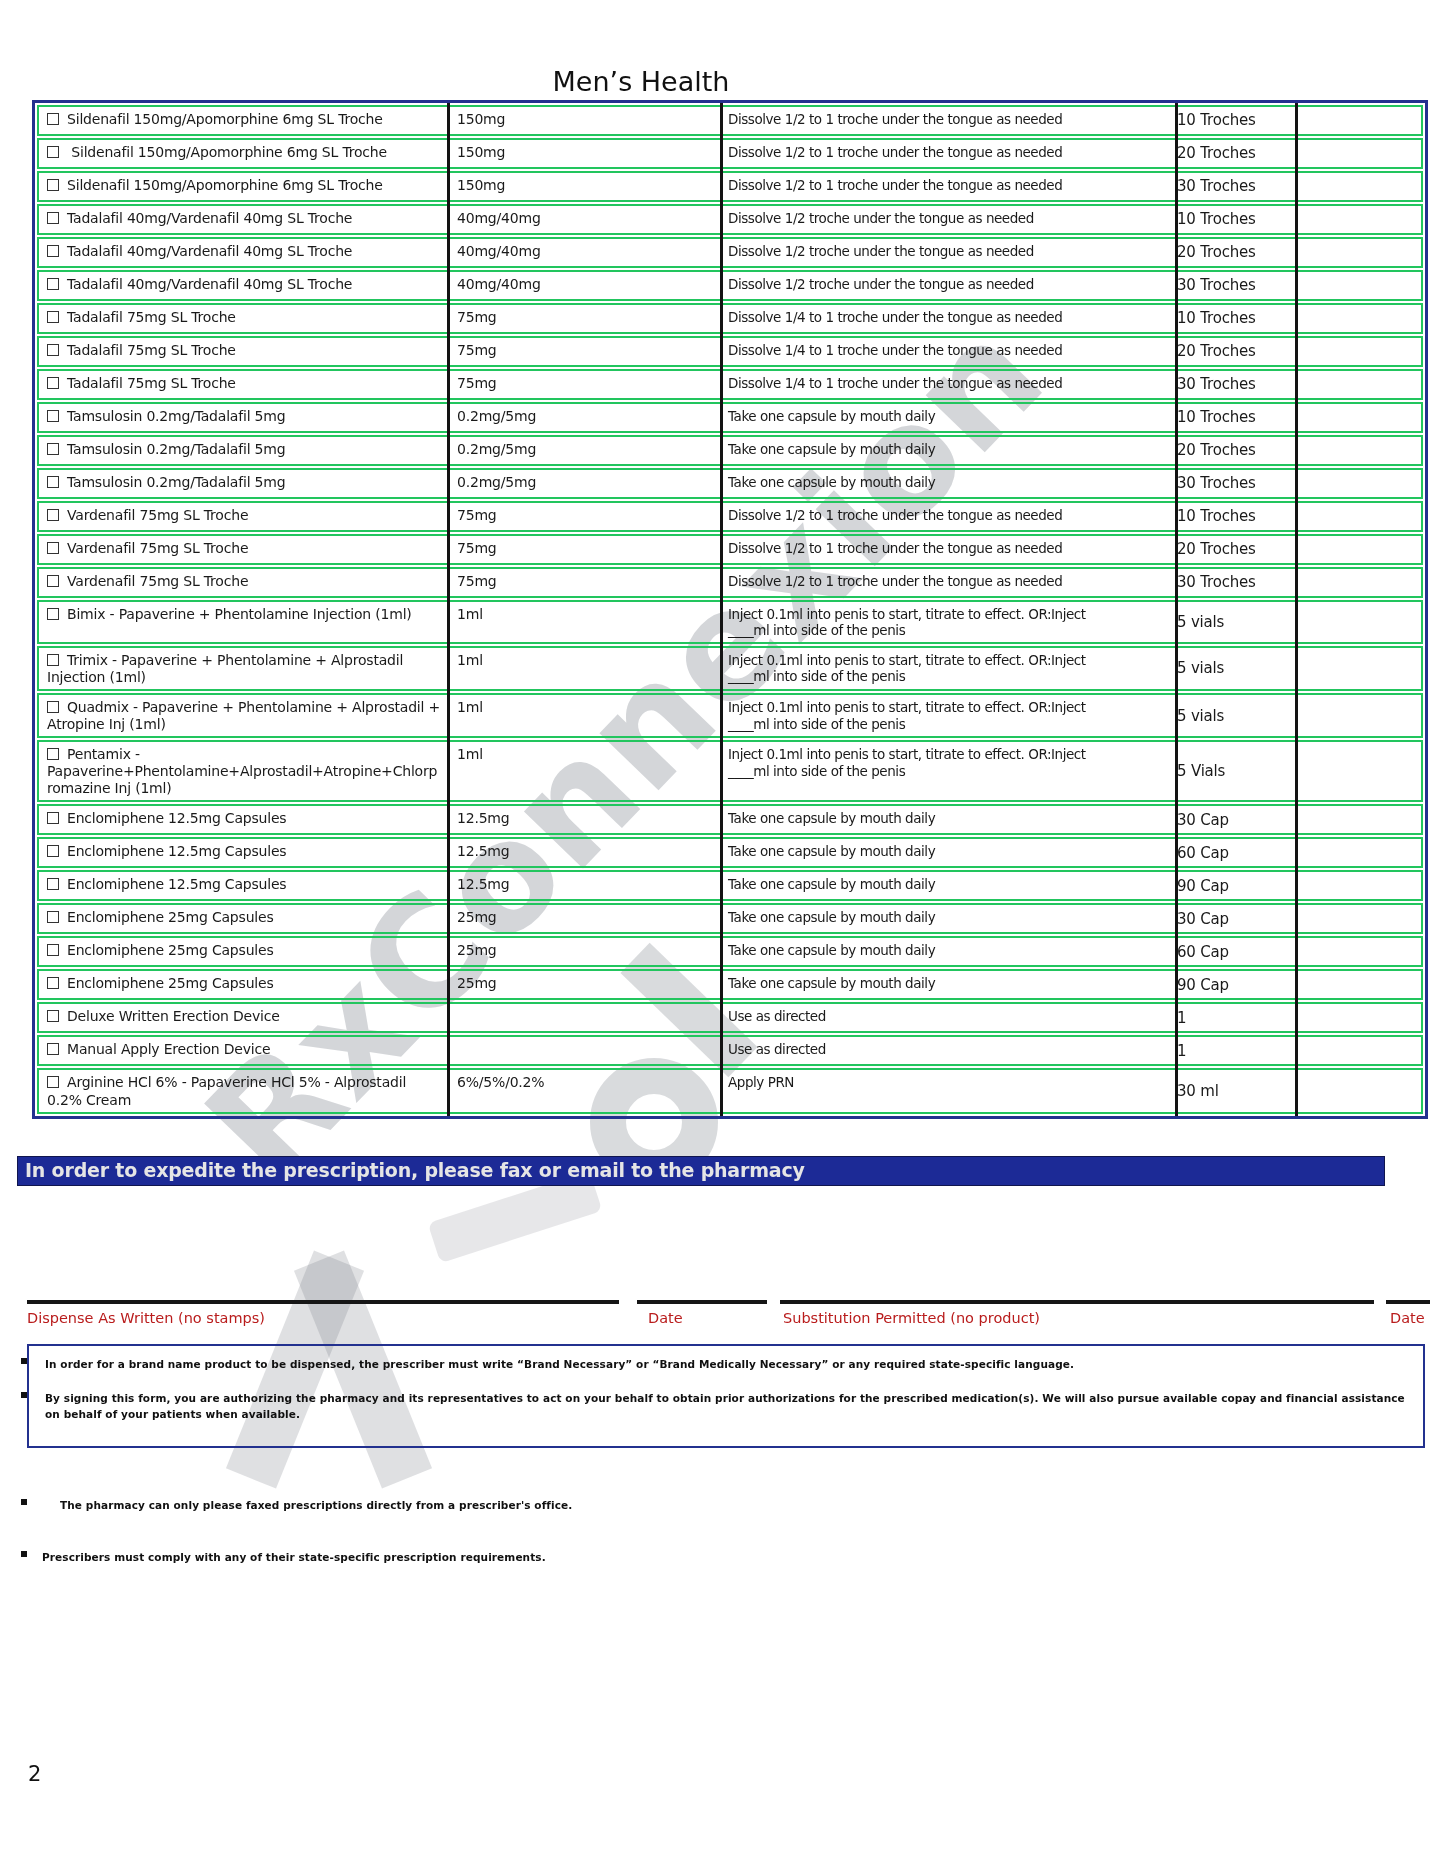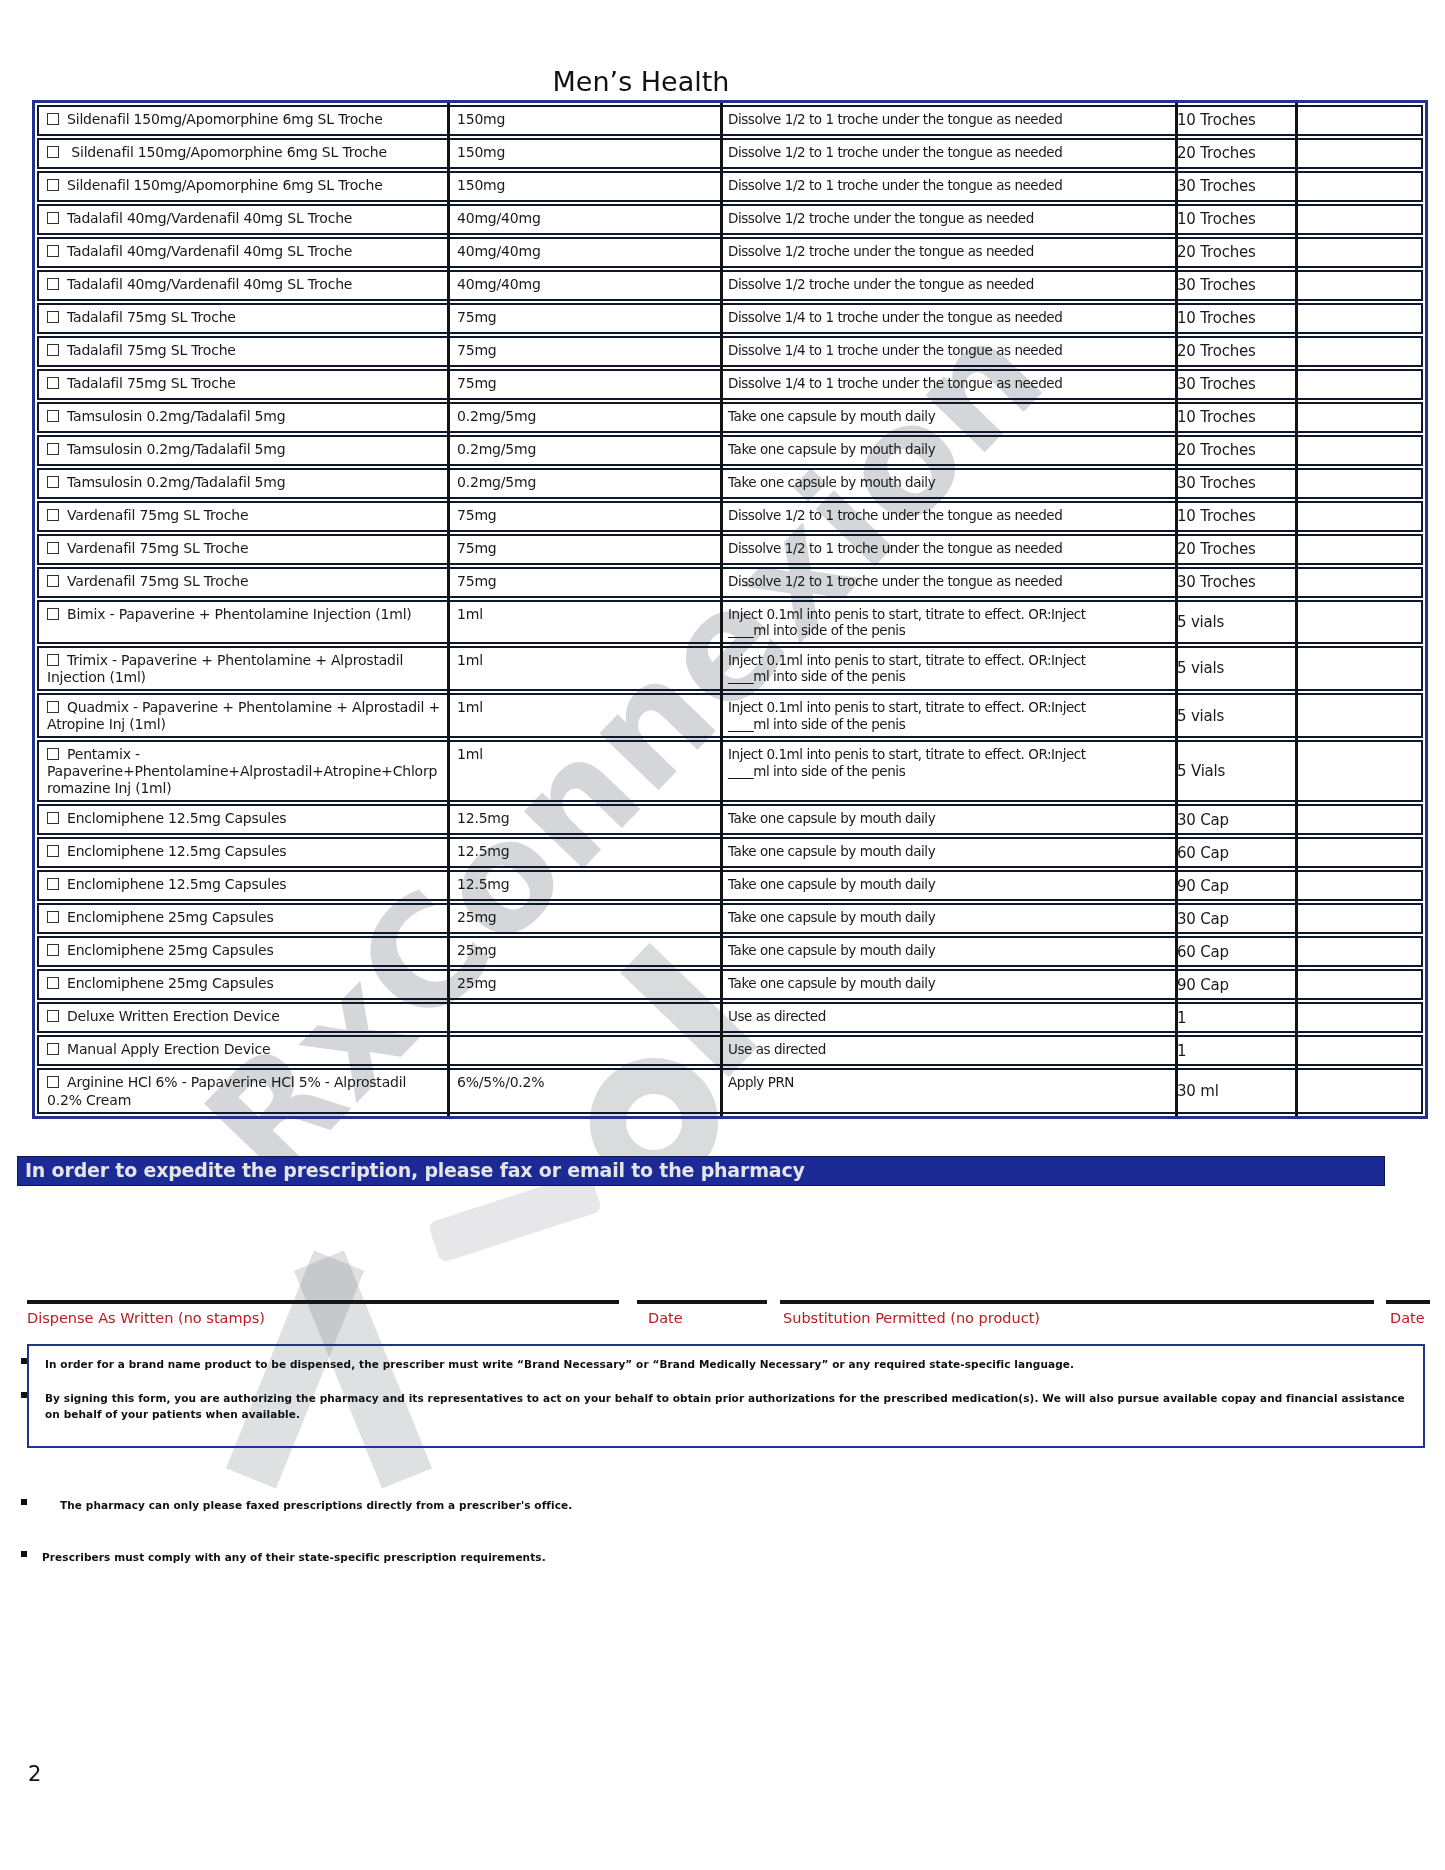--- a/index.html
+++ b/index.html
@@ -43,21 +43,21 @@
     font-size:27px;font-weight:500;color:#111;z-index:2;
   }
   
   .rx-table{
     position:absolute;left:32px;top:100px;width:1396px;box-sizing:border-box;
     border:3px solid #23318f;z-index:1;
   }
   .rx-row{
     position:relative;display:grid;
     grid-template-columns:408px 273px 455px 120px 1fr;
-    border:2px solid #0f172a;margin:2px;min-height:27px;
+    border:2px solid #22c55e;margin:2px;min-height:27px;
     background:transparent;
   }
   .cell{padding:4px 6px 3px 8px;font-size:14px;line-height:1.22;letter-spacing:-0.2px;}
   .cell-name{white-space:pre-wrap;overflow-wrap:anywhere;}
   .cell-strength{padding-left:10px;}
   .cell-directions{font-size:13.5px;letter-spacing:-0.45px;white-space:pre-line;}
   .cell-qty{
     font-size:15px;text-align:left;align-self:center;padding:2px 2px;
   }
   .cell-fill{padding:0;}

